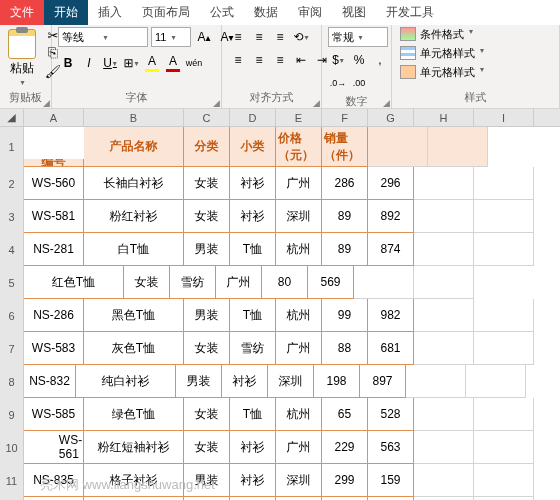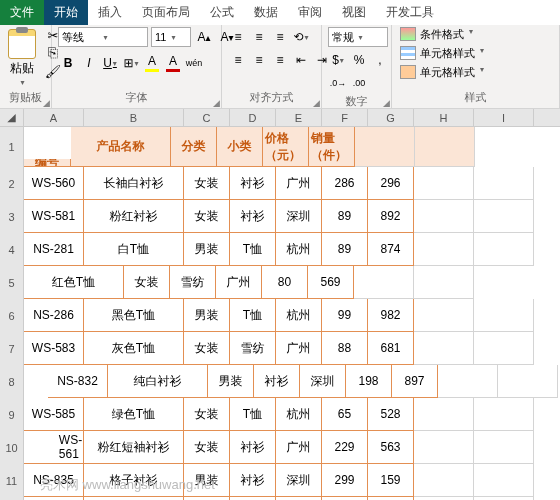--- a/index.html
+++ b/index.html
@@ -1,19 +1,19 @@
 <!DOCTYPE html>
 <html><head>
 <meta charset="utf-8">
 <style>
 *{box-sizing:border-box;margin:0;padding:0;font-family:"Microsoft YaHei",sans-serif}
 body{background:#fff;font-size:12px;width:560px;height:500px;overflow:hidden}
 .tabs{display:flex;background:#fff;height:25px}
 .tab{padding:4px 10px;color:#fff;cursor:pointer;font-size:12px}
-.tab.file{background:#15803d}
+.tab.file{background:#ef4444}
 .tab.active{background:#0c4a6e}
 .tab.inactive{background:#fff;color:#444}
 .ribbon{display:flex;background:#f3f2f1;border-bottom:1px solid #d4d4d4;height:84px}
 .group{border-right:1px solid #d4d4d4;padding:2px 6px;display:flex;flex-direction:column;justify-content:space-between;position:relative}
 .group-label{text-align:center;color:#666;font-size:11px;padding:1px 0}
 .group-content{flex:1;display:flex;align-items:flex-start;gap:3px}
 .clipboard{width:52px}
 .big-btn{display:flex;flex-direction:column;align-items:center;gap:1px;cursor:pointer;padding:2px}
 .paste-icon{width:28px;height:30px;background:linear-gradient(#f7d774,#f7d774 20%,#fff 20%);border:1px solid #c59c3d;border-radius:3px;position:relative}
 .paste-icon::before{content:"";position:absolute;top:-3px;left:7px;width:12px;height:6px;background:#888;border-radius:2px}
@@ -180,21 +180,21 @@
     <div class="colhdr" style="width: 46px;">E</div>
     <div class="colhdr" style="width: 46px;">F</div>
     <div class="colhdr" style="width: 46px;">G</div>
     <div class="colhdr" style="width: 60px;">H</div>
     <div class="colhdr" style="width: 60px;">I</div>
   </div>
 
 <div class="grid" id="grid">
     <div class="row hdr">
       <div class="rownum" style="height: 100%;">1</div>
-      <div class="cell" style="width: 47px; margin-top: 32px;">编号</div>
+      <div class="cell" style="width: 60px; margin-top: 32px;">编号</div>
       <div class="cell" style="width: 100px;">产品名称</div>
       <div class="cell" style="width: 46px;">分类</div>
       <div class="cell" style="width: 46px;">小类</div>
       <div class="cell" style="width: 46px;">价格（元）</div>
       <div class="cell" style="width: 46px;">销量（件）</div>
       <div class="cell plain" style="width: 60px;"></div>
       <div class="cell plain" style="width: 60px;"></div>
     </div>
     <div class="row">
       <div class="rownum" style="height: 100%;">2</div>
@@ -262,21 +262,21 @@
       <div class="cell" style="width: 46px;">女装</div>
       <div class="cell" style="width: 46px;">雪纺</div>
       <div class="cell" style="width: 46px;">广州</div>
       <div class="cell" style="width: 46px;">88</div>
       <div class="cell" style="width: 46px;">681</div>
       <div class="cell plain" style="width: 60px;"></div>
       <div class="cell plain" style="width: 60px;"></div>
     </div>
     <div class="row">
       <div class="rownum" style="height: 100%;">8</div>
-      <div class="cell" style="width: 60px; margin-left: 24px;">NS-832</div>
+      <div class="cell" style="width: 52px;">NS-832</div>
       <div class="cell" style="width: 100px;">纯白衬衫</div>
       <div class="cell" style="width: 46px;">男装</div>
       <div class="cell" style="width: 46px;">衬衫</div>
       <div class="cell" style="width: 46px;">深圳</div>
       <div class="cell" style="width: 46px;">198</div>
       <div class="cell" style="width: 46px;">897</div>
       <div class="cell plain" style="width: 60px;"></div>
       <div class="cell plain" style="width: 60px;"></div>
     </div>
     <div class="row">

